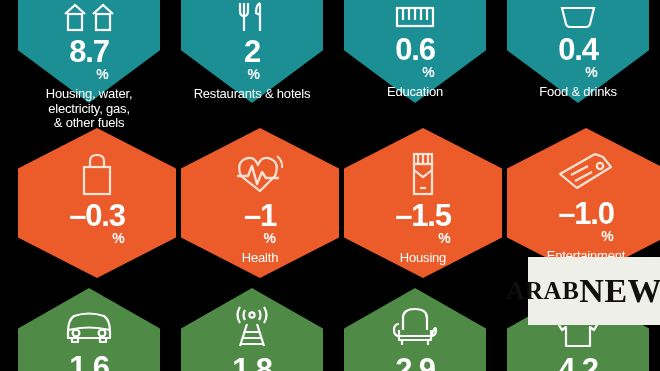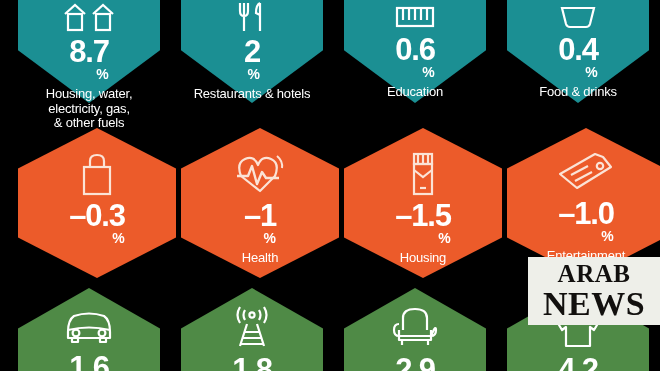--- a/index.html
+++ b/index.html
@@ -66,21 +66,21 @@
   .label{
     color:#ffffff;font-size:13px;line-height:1.12;
     text-align:center;margin-top:3px;font-weight:normal;
     letter-spacing:-.2px;white-space:pre-line;
   }
 
   
   .logo{
     position:absolute;left:528px;top:257px;width:132px;height:68px;
     background:#eeefe9;
-    display:flex;flex-direction:column;
+    display:flex;flex-direction:row;
     align-items:center;justify-content:center;
     font-family:"Liberation Serif", serif;
   }
   .logo .l1,.logo .l2{
     color:#12100e;font-weight:bold;line-height:.98;
     letter-spacing:.5px;
   }
   .logo .l1{font-size:25px;}
   .logo .l2{font-size:34px;}
 </style>

